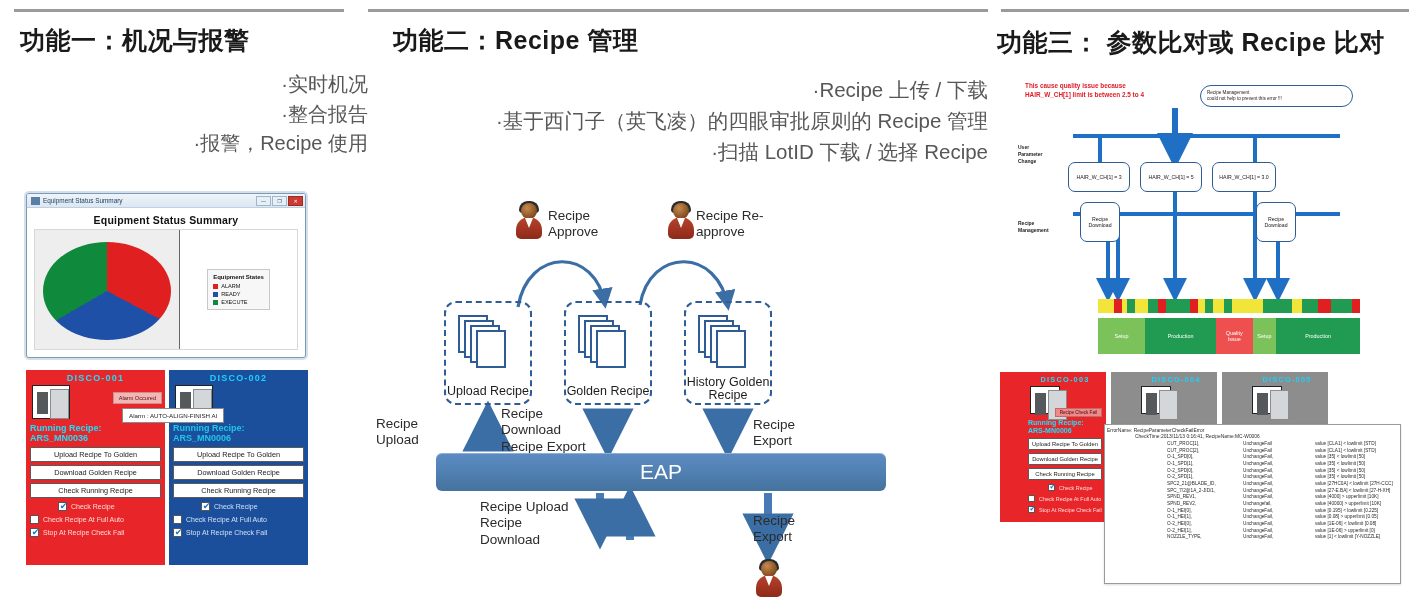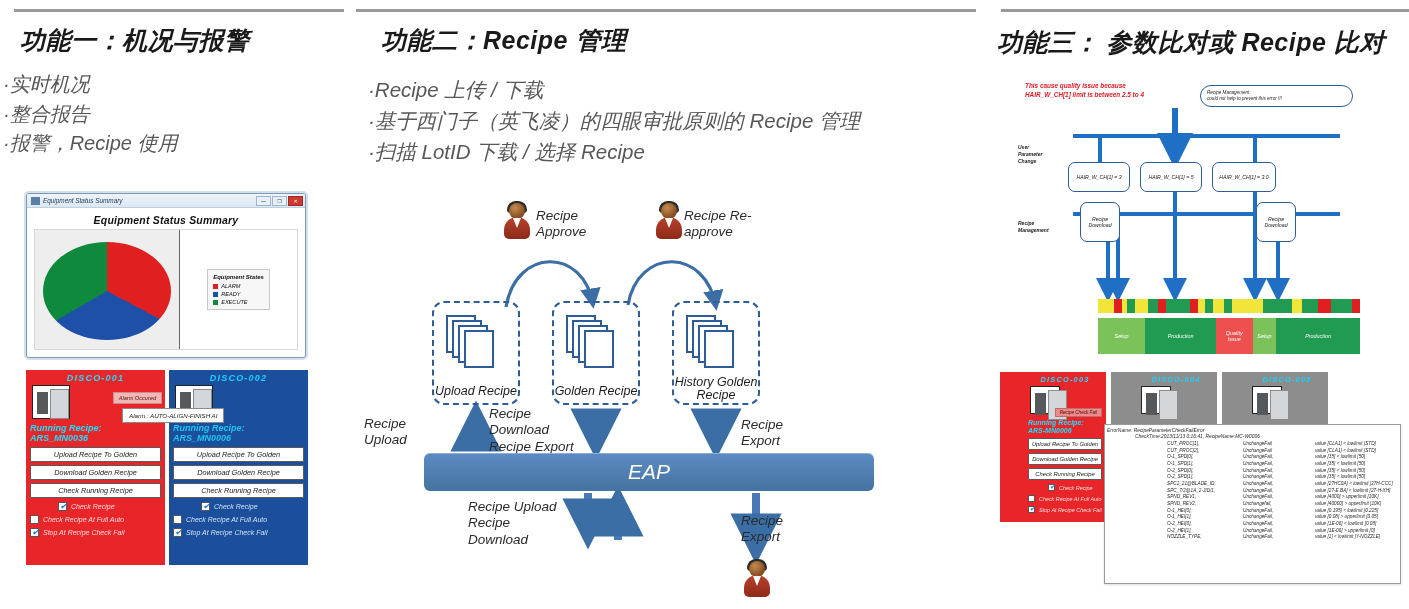--- a/index.html
+++ b/index.html
@@ -5,42 +5,42 @@
   * { box-sizing: border-box; margin: 0; padding: 0; }
   html, body {
     width: 1409px; height: 609px;
     background: #ffffff;
     font-family: "Liberation Sans", "DejaVu Sans", sans-serif;
     overflow: hidden;
   }
   .page { position: relative; width: 1409px; height: 609px; }
 
   
-  .col { position: absolute; top: 0; height: 609px; font-style: italic; }
+  .col { position: absolute; top: 0; height: 609px; }
   .col-1 { left: 0;    width: 368px; }
-  .col-2 { left: 356px; width: 620px; }
+  .col-2 { left: 368px; width: 620px; }
   .col-3 { left: 992px; width: 417px; }
 
   .rule { height: 3px; background: #9a9a9a; margin-top: 9px; }
   .col-1 .rule { width: 330px; margin-left: 14px; }
   .col-2 .rule { width: 620px; margin-left: 0px; }
   .col-3 .rule { width: 408px; margin-left: 9px; }
 
   .heading {
     font-weight: bold; color: #1a1a1a;
     letter-spacing: .5px;
   }
   .col-1 .heading { font-size: 25px; margin: 12px 0 0 20px; }
   .col-2 .heading { font-size: 25px; margin: 12px 0 0 25px; }
   .col-3 .heading { font-size: 25px; margin: 14px 0 0 5px; white-space: nowrap; }
 
   .bullets { color: #575757; }
   .col-1 .bullets { margin: 13px 0 0 3px; font-size: 20px; line-height: 1.48; }
   .col-2 .bullets { margin: 17px 0 0 12px; font-size: 20.5px; line-height: 1.52; }
-  .bullets div { white-space: nowrap; }
+  .bullets div { white-space: nowrap; text-align: right; }
 
   
   .winwrap { position: absolute; left: 26px; top: 193px; width: 280px; height: 165px; }
   .win {
     width: 100%; height: 100%;
     border: 1px solid #7a9ab8;
     background: #ffffff;
     box-shadow: 0 0 0 2px rgba(160,185,210,.45);
     border-radius: 3px;
     position: relative; overflow: hidden;

